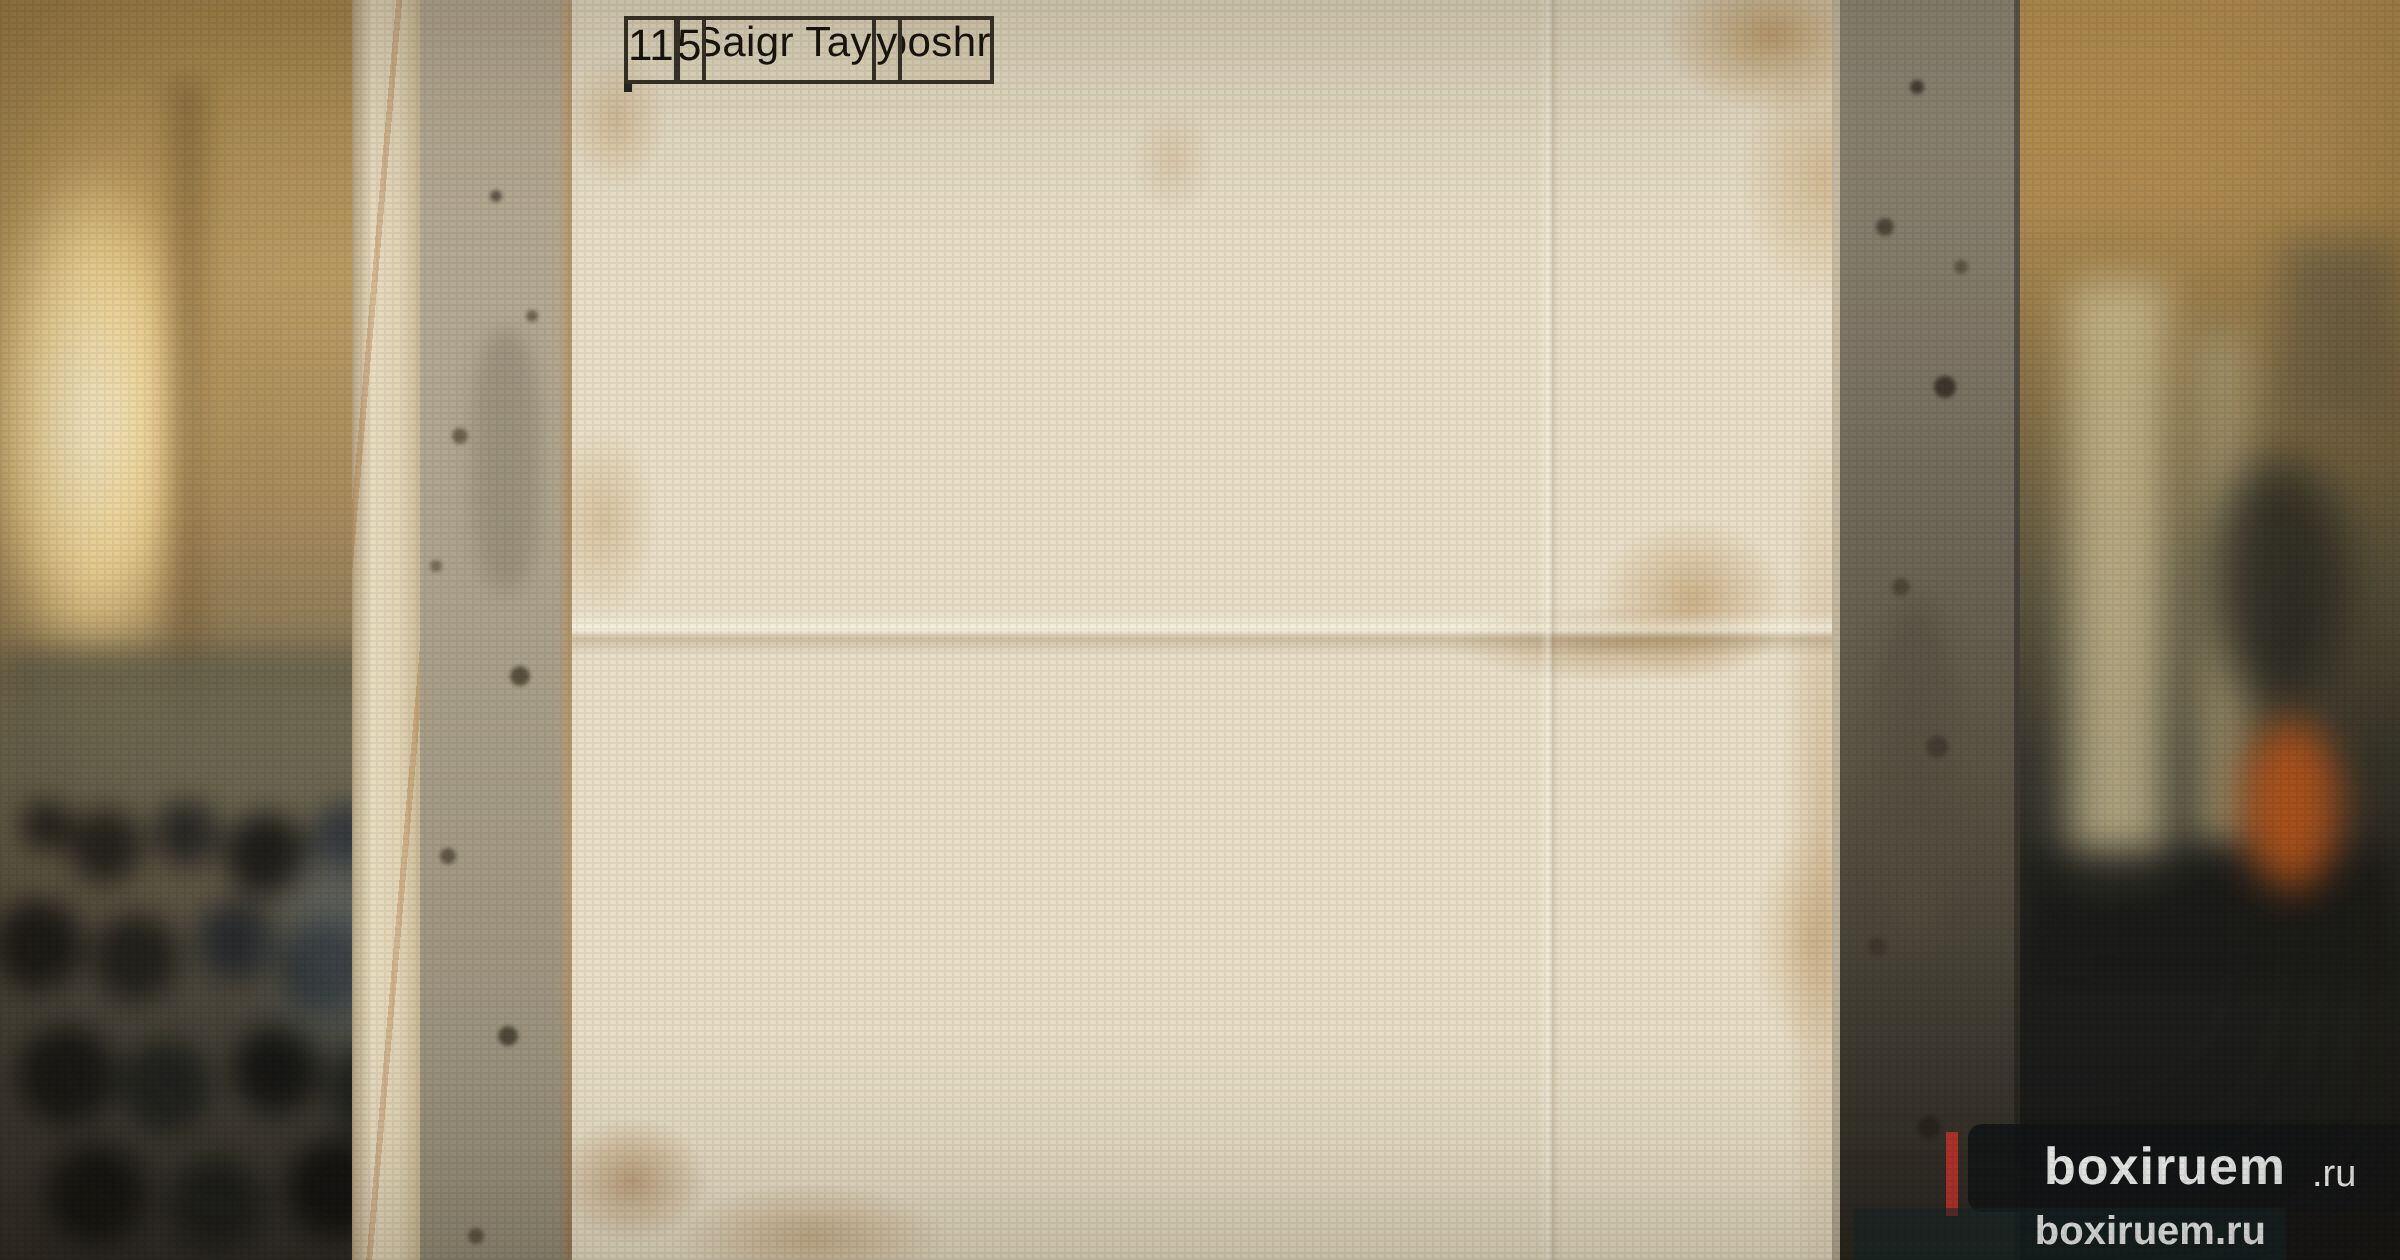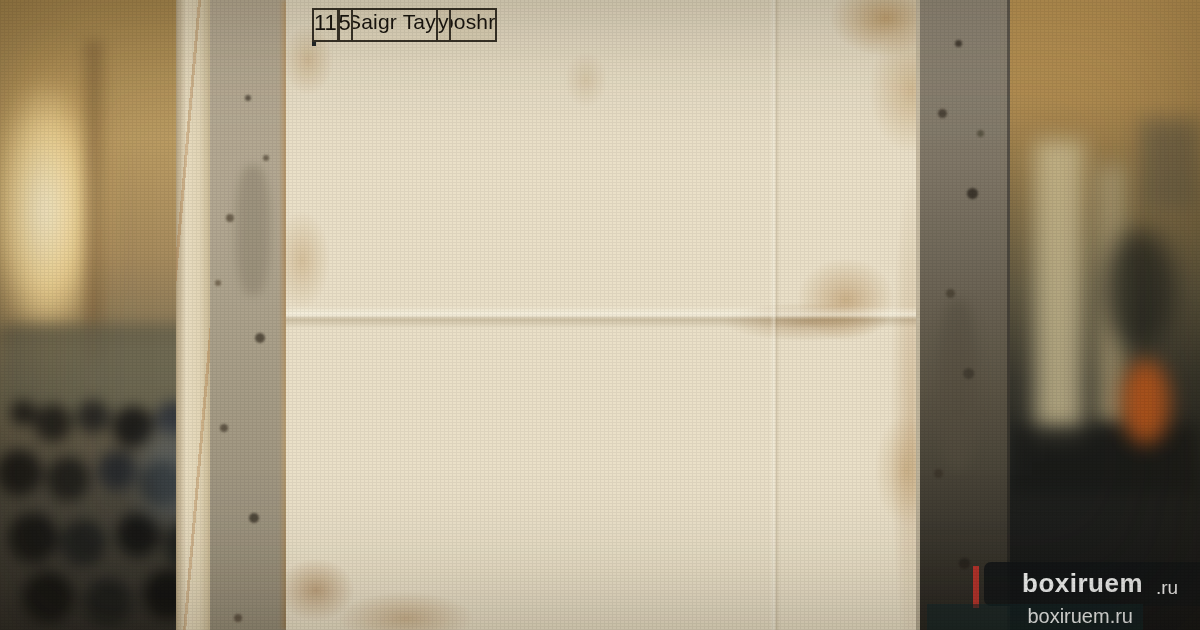--- a/index.html
+++ b/index.html
@@ -98,21 +98,21 @@
   .mach3{left:130px;top:120px;width:60px;height:90px;background:#6a5f46;opacity:.7;filter:blur(10px);}
   .dark-bar{left:0;top:425px;width:190px;height:70px;background:#191a18;opacity:.8;filter:blur(9px);}
   .orange-blob{left:112px;top:360px;width:48px;height:84px;border-radius:50%;background:#c05a1d;opacity:.9;filter:blur(10px);}
   .dark-blob-r{left:95px;top:230px;width:70px;height:120px;border-radius:50%;background:#23241f;opacity:.75;filter:blur(12px);}
 
   
   .wm-redbar{left:973px;top:566px;width:6px;height:42px;background:#b5332c;}
   .wm-box{left:984px;top:562px;width:216px;height:44px;border-radius:7px 0 0 7px;background:rgba(18,21,23,.85);}
   .wm-brand{position:absolute;left:38px;top:6px;font-weight:bold;font-size:26px;color:#f2f3f3;letter-spacing:.5px;}
   .wm-tld{position:absolute;left:172px;top:15px;font-size:19px;color:#ffffff;}
-  .wm-strip{left:927px;top:604px;width:216px;height:26px;background:rgba(16,38,42,.55);}
+  .wm-strip{left:927px;top:604px;width:216px;height:26px;background:rgba(16,38,42,.55);font-weight:bold;}
   .wm-footer{position:absolute;right:10px;top:1px;font-size:20px;color:#eceeee;}
 
   .vignette{left:0;top:0;width:1200px;height:630px;pointer-events:none;
     box-shadow:inset 0 0 140px rgba(35,25,12,.35);}
   .grain{left:0;top:0;width:1200px;height:630px;pointer-events:none;opacity:.05;
     background:repeating-linear-gradient(0deg,#000 0 1px,transparent 1px 3px),
                repeating-linear-gradient(90deg,#000 0 1px,transparent 1px 4px);}
 </style>
 </head>
 <body>

